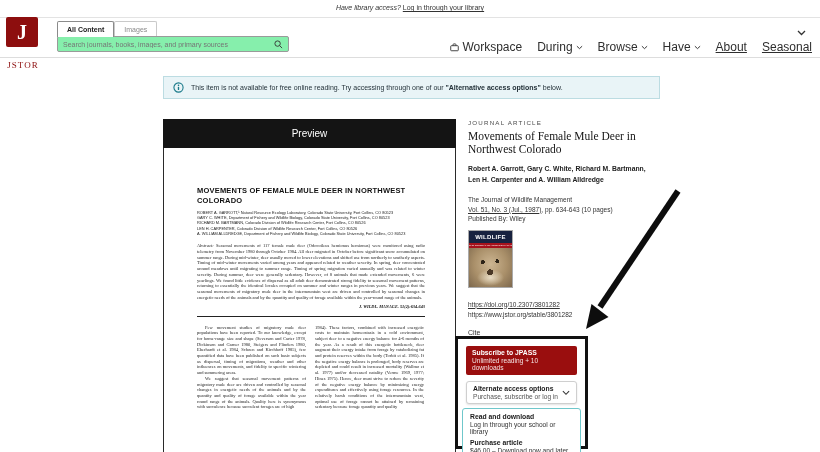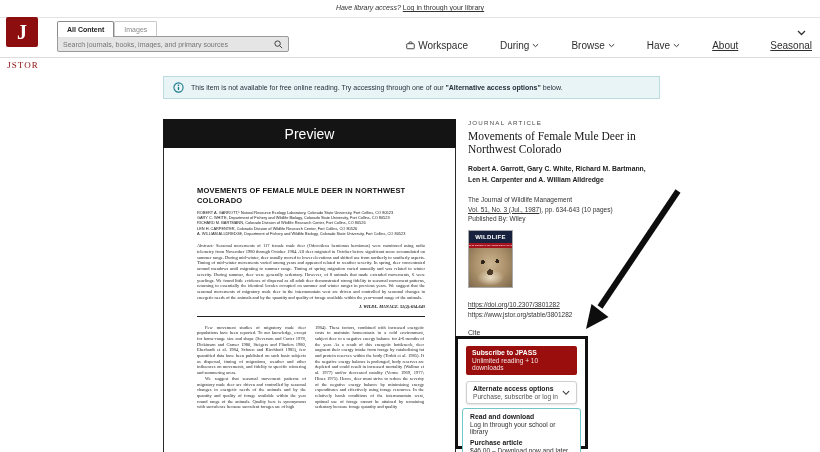--- a/index.html
+++ b/index.html
@@ -12,37 +12,37 @@
   .topstrip a, .linky { color:#333; text-decoration:underline; cursor:pointer; }
   .collapse-chev { position:absolute; right:14px; top:22px; }
 
   .logo-block { position:absolute; left:6px; top:17px; width:34px; text-align:center; }
   .logo-box { width:32px; height:30px; background:#8d0e0e; border-radius:2px; color:#fff; font-family:"Liberation Serif", serif; font-weight:bold; font-size:20px; line-height:30px; text-align:center; }
   .logo-text { font-family:"Liberation Serif", serif; font-size:9px; letter-spacing:1px; color:#8d0e0e; margin-top:13px; }
 
   .tabs { position:absolute; left:57px; top:21px; display:flex; }
   .tab { font-size:7px; padding:4px 9px; border:1px solid #c9c9c9; border-bottom:none; border-radius:2px 2px 0 0; color:#8a8a8a; background:#fff; cursor:pointer; }
   .tab.active { font-weight:bold; color:#222; border-color:#8a8a8a; position:relative; z-index:2; }
-  .searchbox { position:absolute; left:57px; top:36px; width:232px; height:16px; border:1px solid #9a9a9a; border-radius:2px; background:#e5e5e5; display:flex; align-items:center; }
+  .searchbox { position:absolute; left:57px; top:36px; width:232px; height:16px; border:1px solid #9a9a9a; border-radius:2px; background:#86efac; display:flex; align-items:center; }
   .searchbox input { flex:1; border:none; outline:none; font-size:7px; color:#777; padding:0 5px; font-family:"Liberation Sans",sans-serif; background:transparent; }
   .searchbox .sicon { margin-right:5px; display:flex; }
 
-  .nav { position:absolute; right:8px; top:40px; display:flex; align-items:center; gap:32px; font-size:10px; color:#2e2e2e; }
+  .nav { position:absolute; right:8px; top:40px; display:flex; align-items:center; gap:15px; font-size:12px; color:#2e2e2e; }
   .nav .item { display:flex; align-items:center; gap:3px; cursor:pointer; }
   .nav .u { text-decoration:underline; }
   .header-divider { position:absolute; left:0; top:57px; width:820px; height:1px; background:#ddd; }
 
   
   .alert { position:absolute; left:163px; top:76px; width:497px; height:23px; background:#e9f4f7; border:1px solid #bcdce2; display:flex; align-items:center; gap:7px; padding:0 9px; }
   .alert .txt { font-size:7px; color:#24323a; }
   .alert b { font-weight:bold; }
 
   
   .preview { position:absolute; left:163px; top:119px; width:293px; height:333px; }
-  .preview-head { height:29px; background:#141414; color:#fff; font-size:14px; display:flex; align-items:center; justify-content:center; }
+  .preview-head { height:29px; background:#141414; color:#fff; font-size:10px; display:flex; align-items:center; justify-content:center; }
   .doc { height:304px; background:#fff; border-left:1px solid #2a2a2a; border-right:1px solid #2a2a2a; padding:38px 30px 0 33px; overflow:hidden; }
   .doc-title { font-size:7.5px; font-weight:bold; letter-spacing:0.2px; line-height:9.5px; color:#111; font-family:"Liberation Sans",sans-serif; }
   .doc-authors { margin-top:5px; font-size:3.9px; line-height:5.2px; color:#222; }
   .doc-abstract { margin-top:7px; font-family:"Liberation Serif", serif; font-size:4.5px; line-height:5.75px; text-align:justify; color:#1c1c1c; }
   .doc-abstract .lab { font-style:italic; }
   .doc-cite { margin-top:3px; text-align:right; font-family:"Liberation Serif", serif; font-weight:bold; font-style:italic; font-size:4.3px; color:#111; }
   .doc-hr { margin-top:7px; border-top:0.8px solid #222; }
   .doc-cols { margin-top:8px; display:flex; gap:9px; font-family:"Liberation Serif", serif; font-size:4.5px; line-height:5.7px; text-align:justify; color:#1c1c1c; }
   .doc-col { width:109px; }
   .ind { text-indent:8px; }

